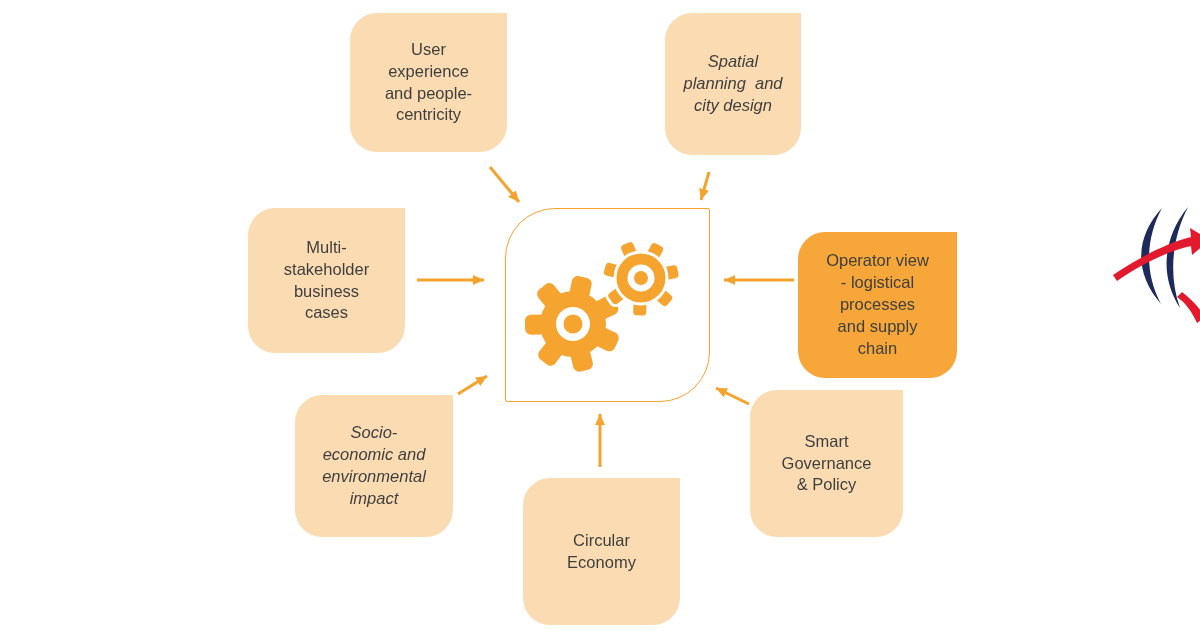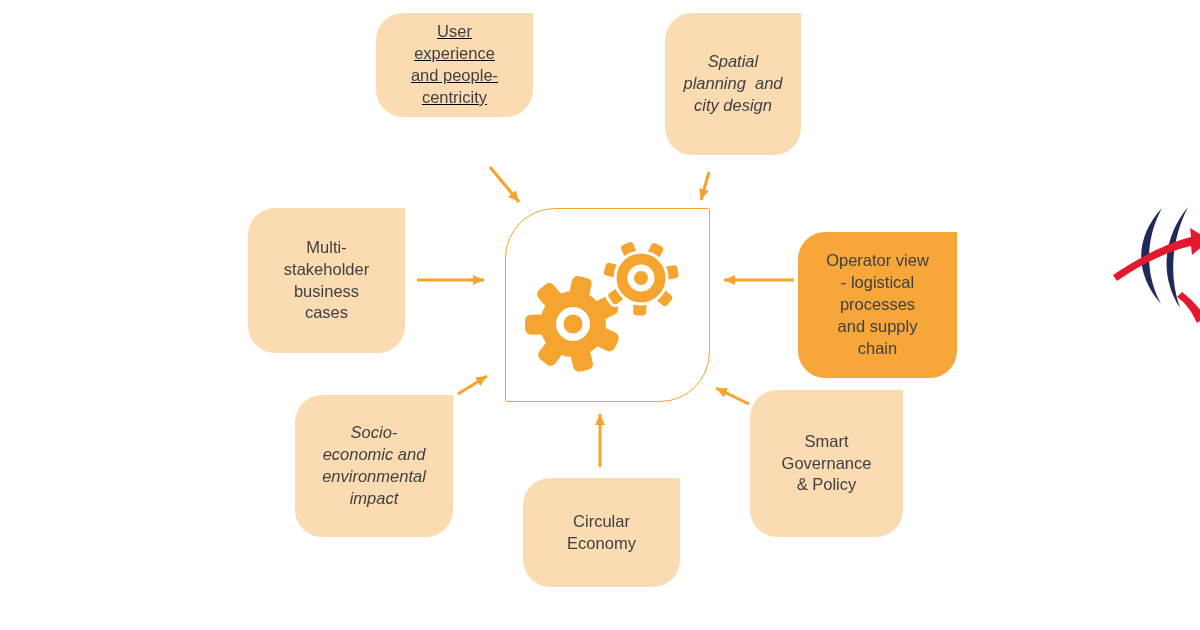--- a/index.html
+++ b/index.html
@@ -22,26 +22,26 @@
     padding: 6px 8px;
   }
   .note.highlight { background: #f7a73a; }
   .note-text {
     white-space: pre-wrap;
     text-align: center;
     font-size: 16.5px;
     line-height: 1.33;
     color: #3f3f3f;
   }
-  .box-user     { left: 376px; top: 13px;  width: 157px; height: 104px; text-decoration: underline; }
+  .box-user     { left: 350px; top: 13px;  width: 157px; height: 139px; }
   .box-spatial  { left: 665px; top: 13px;  width: 136px; height: 142px; font-style: italic; }
   .box-multi    { left: 248px; top: 208px; width: 157px; height: 145px; }
   .box-operator { left: 798px; top: 208px; width: 159px; height: 146px; margin-top: 24px; }
   .box-socio    { left: 295px; top: 395px; width: 158px; height: 142px; font-style: italic; }
-  .box-circular { left: 523px; top: 478px; width: 157px; height: 109px; }
+  .box-circular { left: 523px; top: 478px; width: 157px; height: 147px; }
   .box-smart    { left: 750px; top: 390px; width: 153px; height: 147px; justify-content: center; }
   .center-box {
     position: absolute;
     left: 505px; top: 208px;
     width: 205px; height: 194px;
     background: #ffffff;
     border: 1.6px solid #f5a32c;
     border-radius: 50px 2px 50px 2px;
     box-sizing: border-box;
   }

